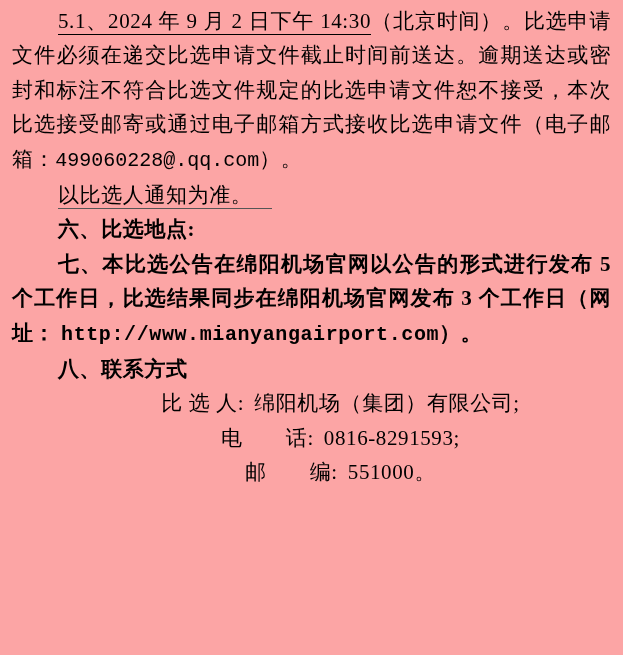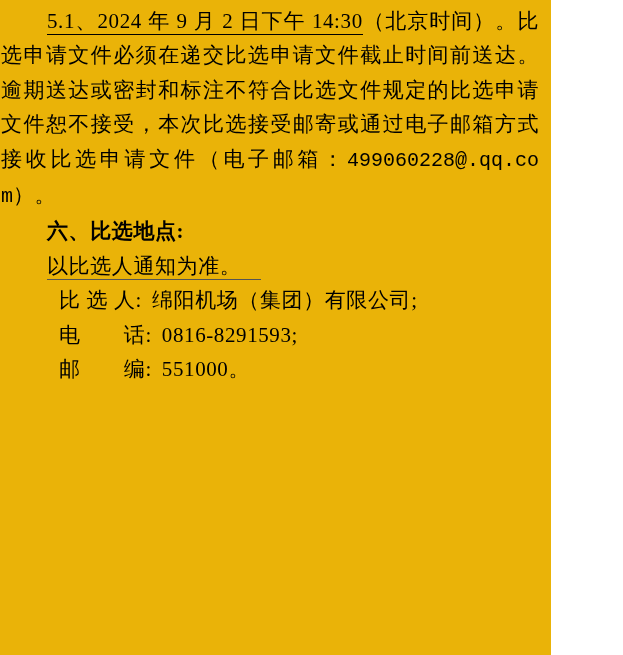--- a/index.html
+++ b/index.html
@@ -1,22 +1,22 @@
 <!DOCTYPE html>
 <html><head>
 <meta charset="utf-8">
 <style>
   html, body { margin: 0; padding: 0; background: #ffffff; }
   .page {
     position: relative;
-    width: 551px;
+    width: 623px;
     height: 655px;
-    background: #eab308;
+    background: #fca5a5;
     box-sizing: border-box;
-    padding: 4px 12px 0 1px;
+    padding: 4px 12px 0 12px;
     overflow: hidden;
     font-family: "Liberation Serif", "DejaVu Serif", serif;
     font-size: 21px;
     line-height: 34.4px;
     color: #000000;
   }
   p.para {
     margin: 0;
     text-align: justify;
     letter-spacing: 0.6px;
@@ -27,41 +27,43 @@
   .u {
     border-bottom: 1.6px solid #000;
     padding-bottom: 1px;
   }
   .u-ext {
     border-bottom: 1.8px solid #555;
     padding-right: 20px;
   }
   .contact-row {
     margin: 0 0 0 58px;
-    text-align: left;
+    text-align: center;
     letter-spacing: 0.6px;
   }
   .clabel { white-space: pre; }
   .cvalue { margin-left: 10px; }
   .url { font-family: "Liberation Mono", "DejaVu Sans Mono", monospace; font-size: 20px; }
   .email { font-family: "Liberation Mono", "DejaVu Sans Mono", monospace; font-size: 20px; letter-spacing: 0; }
 </style>
 </head>
 <body>
 
 <div class="page">
 
   <p class="para indent"><span class="u">5.1、2024 年 9 月 2 日下午 14:30</span><span>（北京时间）。比选申请文件必须在递交比选申请文件截止时间前送达。逾期送达或密封和标注不符合比选文件规定的比选申请文件恕不接受，本次比选接受邮寄或通过电子邮箱方式接收比选申请文件（电子邮箱：</span><span class="email">499060228@.qq.com</span><span>）。</span></p>
 
 
+  <p class="para indent"><span class="u u-ext">以比选人通知为准。</span></p>
+
   <p class="para indent bold">六、比选地点:</p>
 
-  <p class="para indent"><span class="u u-ext">以比选人通知为准。</span></p>
+  <p class="para indent bold"><span>七、本比选公告在绵阳机场官网以公告的形式进行发布 5 个工作日，比选结果同步在绵阳机场官网发布 3 个工作日（网址： </span><span class="url">http://www.mianyangairport.com</span><span>）。</span></p>
 
-
+  <p class="para indent bold">八、联系方式</p>
 
   <div class="contact-row"><span class="clabel">比 选 人:</span><span class="cvalue">绵阳机场（集团）有限公司;</span></div>
 
 
 
   <div class="contact-row"><span class="clabel">电　　话:</span><span class="cvalue">0816-8291593;</span></div>
 
   <div class="contact-row"><span class="clabel">邮　　编:</span><span class="cvalue">551000。</span></div>
 
 </div>

